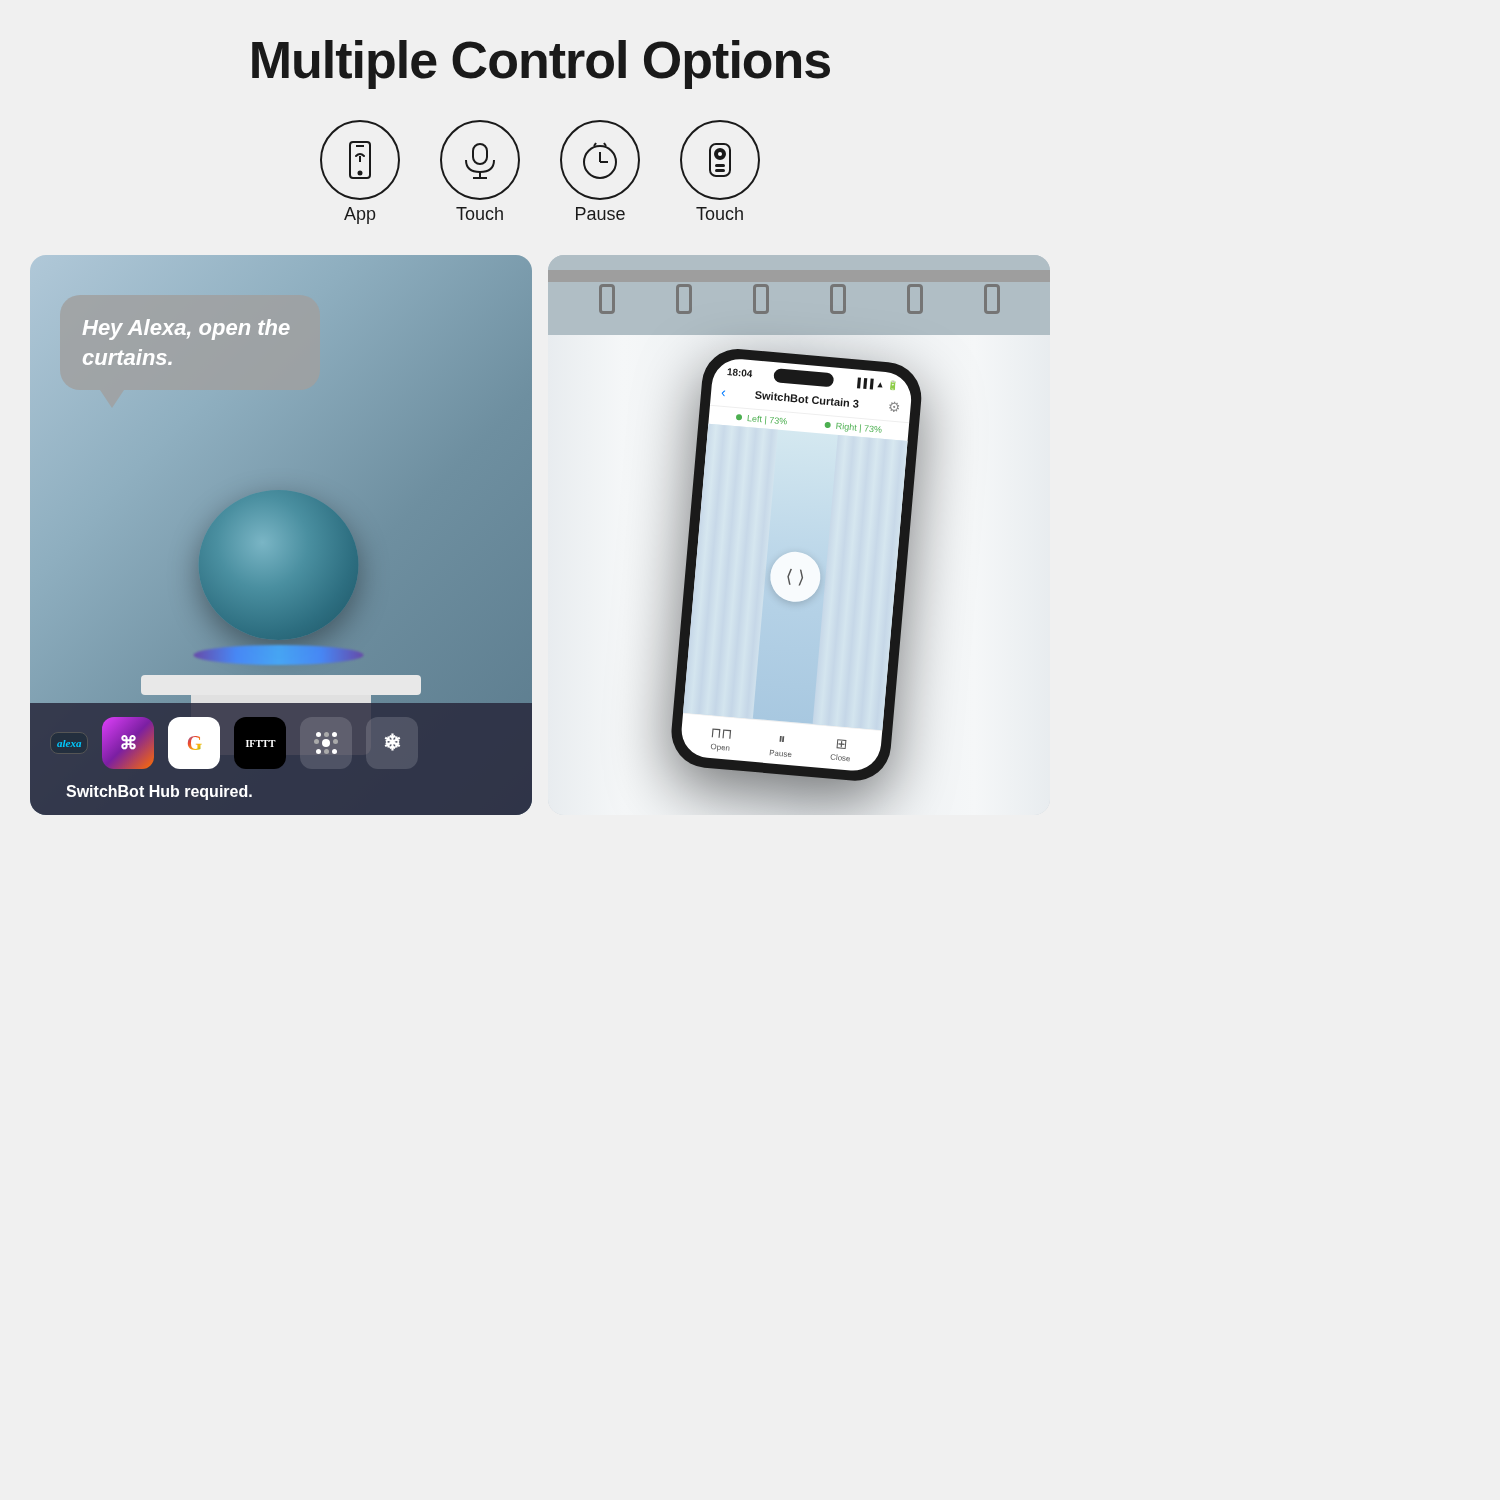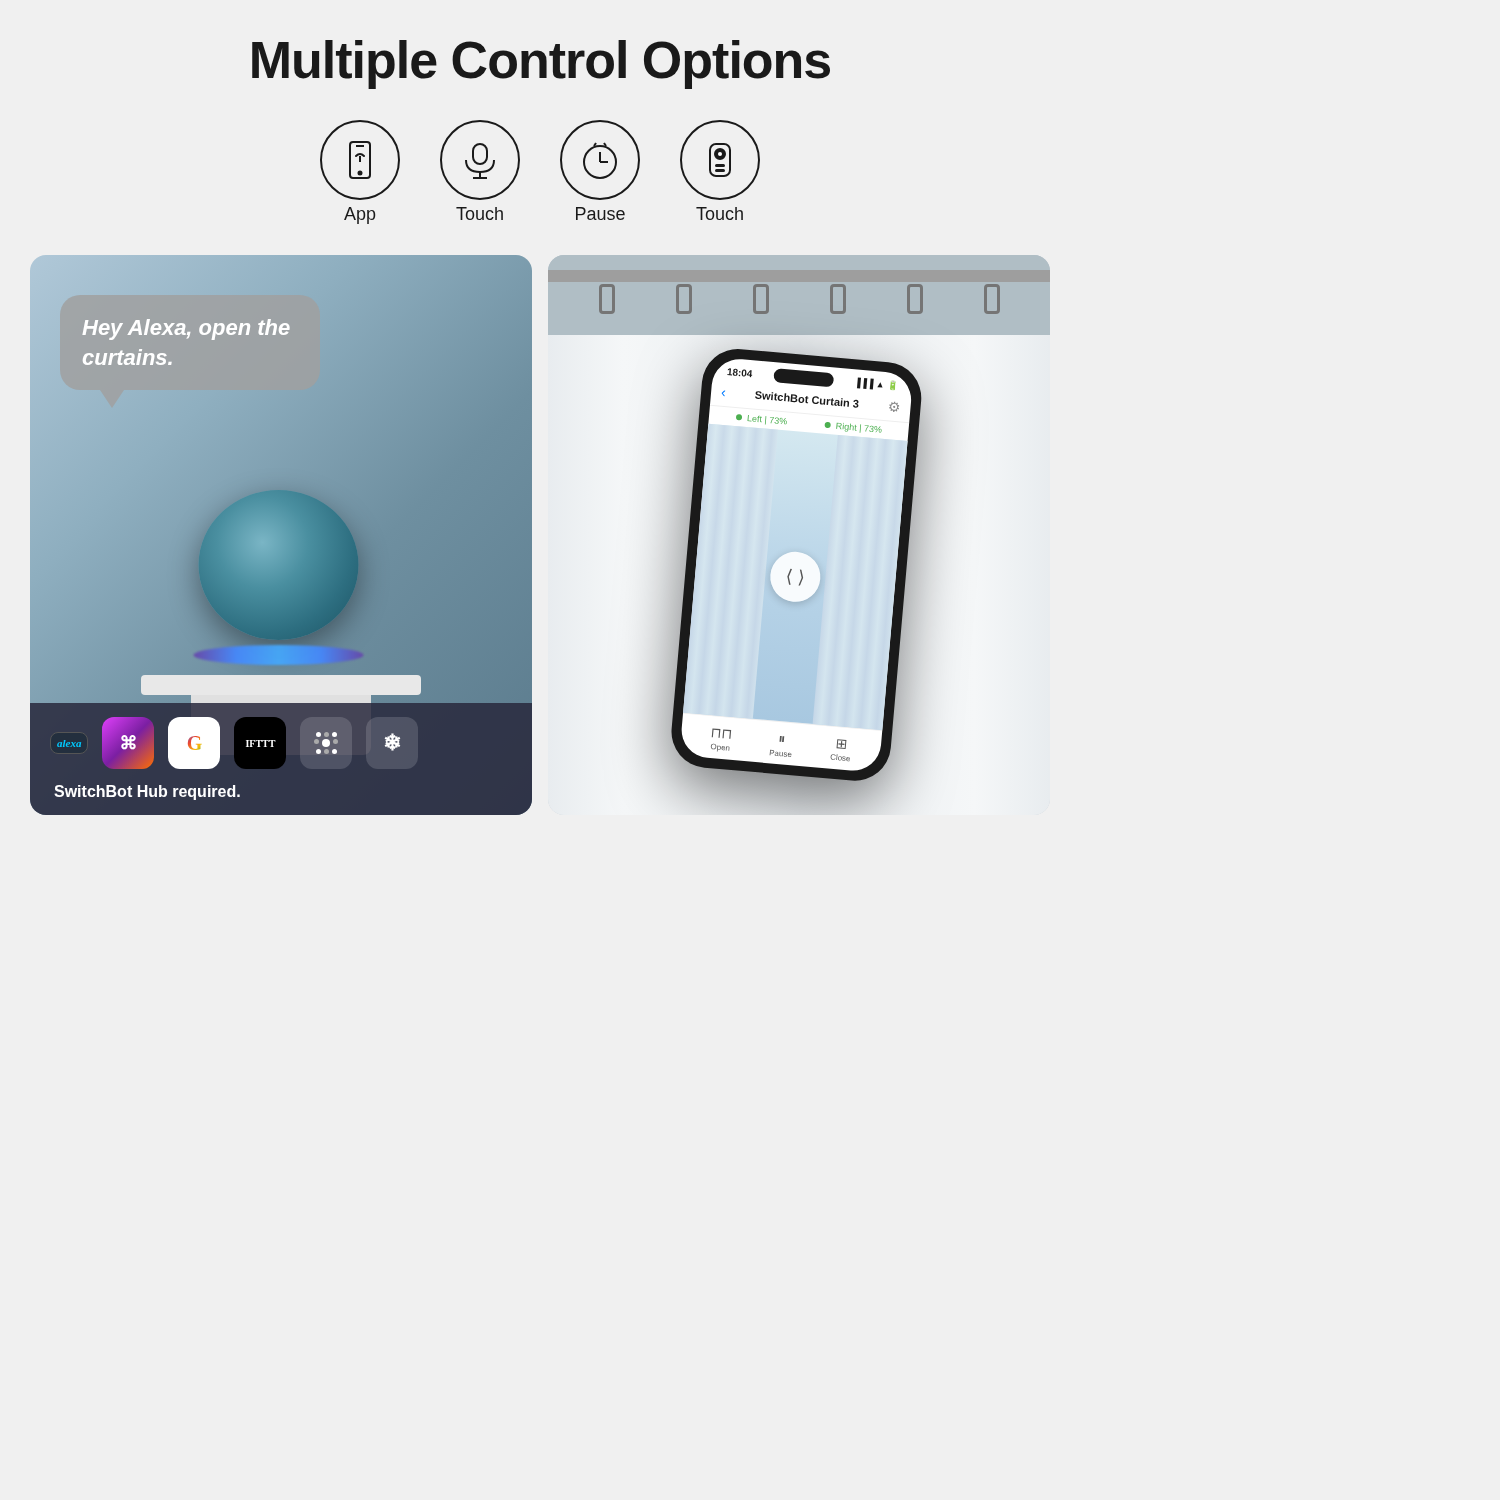--- a/index.html
+++ b/index.html
@@ -166,21 +166,21 @@
     .shortcut-logo { background: linear-gradient(135deg, #e040fb, #7b1fa2, #ff6f00); }
     .google-logo { background: white; }
     .ifttt-logo { background: #000; color: white; font-size: 11px; font-weight: 900; }
     .hub-logo { background: rgba(255,255,255,0.15); }
     .matter-logo { background: rgba(255,255,255,0.15); }
 
     .hub-required-text {
       color: white;
       font-weight: 700;
       font-size: 16px;
-      margin-left: 4px;
+      margin-left: 16px;
     }
 
     
     .right-panel {
       background: linear-gradient(180deg, #b8c5d0 0%, #d0d8e0 40%, #c8d0d8 100%);
       position: relative;
       display: flex;
       align-items: center;
       justify-content: center;
     }

